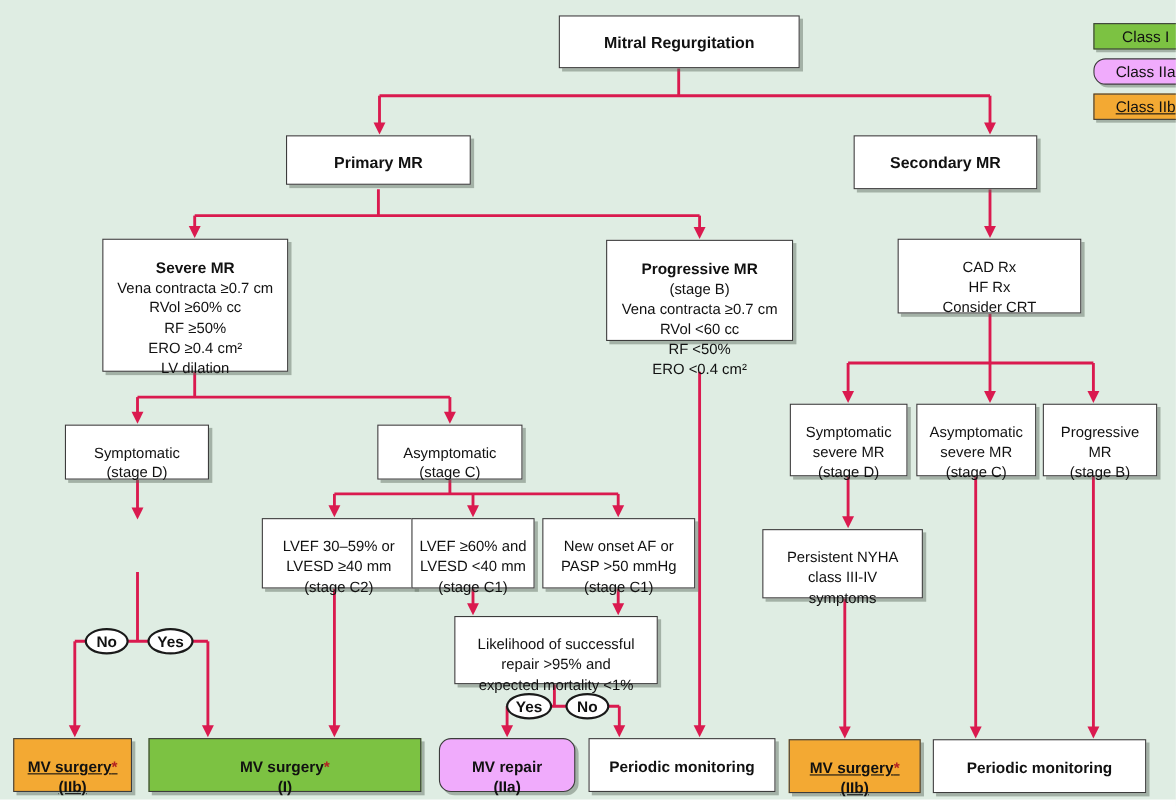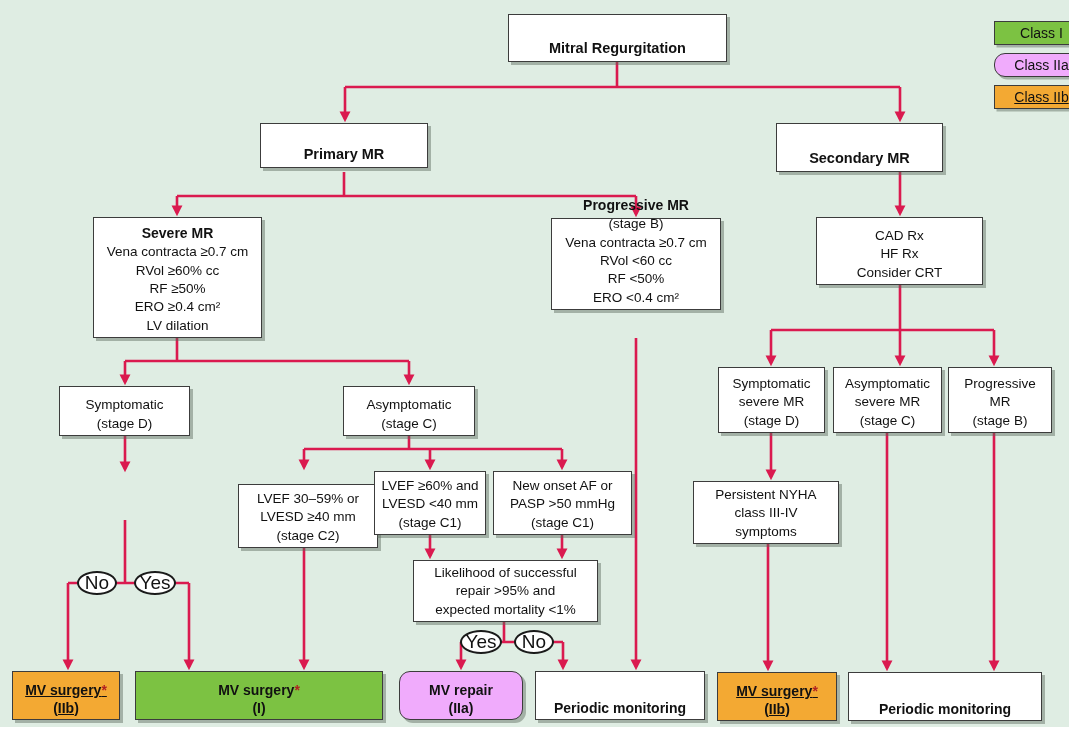--- a/index.html
+++ b/index.html
@@ -4,36 +4,37 @@
 <style>
   html,body{margin:0;padding:0;background:#ffffff;}
   .canvas{
     position:relative;width:1069px;height:727px;background:#dfede3;
     font-family:"Liberation Sans",sans-serif;overflow:hidden;color:#111;
   }
   svg.wires{position:absolute;left:0;top:0;}
   .node{
     position:absolute;background:#ffffff;border:1.6px solid #3c3c3c;
     box-shadow:3px 3px 0 rgba(90,105,92,.45);
-    display:flex;flex-direction:column;align-items:center;justify-content:flex-end;
+    display:flex;flex-direction:column;align-items:center;justify-content:flex-start;
     text-align:center;font-size:13.5px;line-height:1.36;box-sizing:border-box;
-    padding:2px 4px;
+    padding:16px 4px;
   }
   .t{white-space:pre-line;}
   .bold{font-weight:bold;}
   .title{font-size:14.5px;font-weight:bold;}
   .green{background:#7cc242;}
   .yellow{background:#f0abfc;border-radius:11px;}
   .orange{background:#f3a933;text-decoration:underline;}
   .bottom .t{font-weight:bold;font-size:14px;line-height:1.3;}
   .ast{color:#b22222;font-weight:bold;}
   .pill{
     position:absolute;background:#ffffff;border:2px solid #1a1a1a;border-radius:50%;
-    display:flex;align-items:center;justify-content:center;font-size:19px;
+    display:flex;align-items:center;justify-content:center;font-size:14px;
     box-sizing:border-box;
+    font-weight:bold;
   }
   .legend-box{
     position:absolute;left:994px;width:95px;height:24px;border:1.5px solid #3c3c3c;
     box-shadow:2.5px 2.5px 0 rgba(90,105,92,.45);
     display:flex;align-items:center;justify-content:center;font-size:14px;box-sizing:border-box;
   }
 </style>
 </head>
 <body>
 
@@ -134,21 +135,21 @@
     <div class="t">Symptomatic
 (stage D)</div>
   </div>
 
   <div class="node" style="left:343px;top:386px;width:132px;height:50px">
     <div class="t">Asymptomatic
 (stage C)</div>
   </div>
 
 
-  <div class="node" style="left:238px;top:484px;width:140px;height:64px">
+  <div class="node" style="left:238px;top:471px;width:140px;height:64px">
     <div class="t">LVEF 30–59% or
 LVESD ≥40 mm
 (stage C2)</div>
   </div>
 
   <div class="node" style="left:374px;top:471px;width:112px;height:64px">
     <div class="t">LVEF ≥60% and
 LVESD &lt;40 mm
 (stage C1)</div>
   </div>

